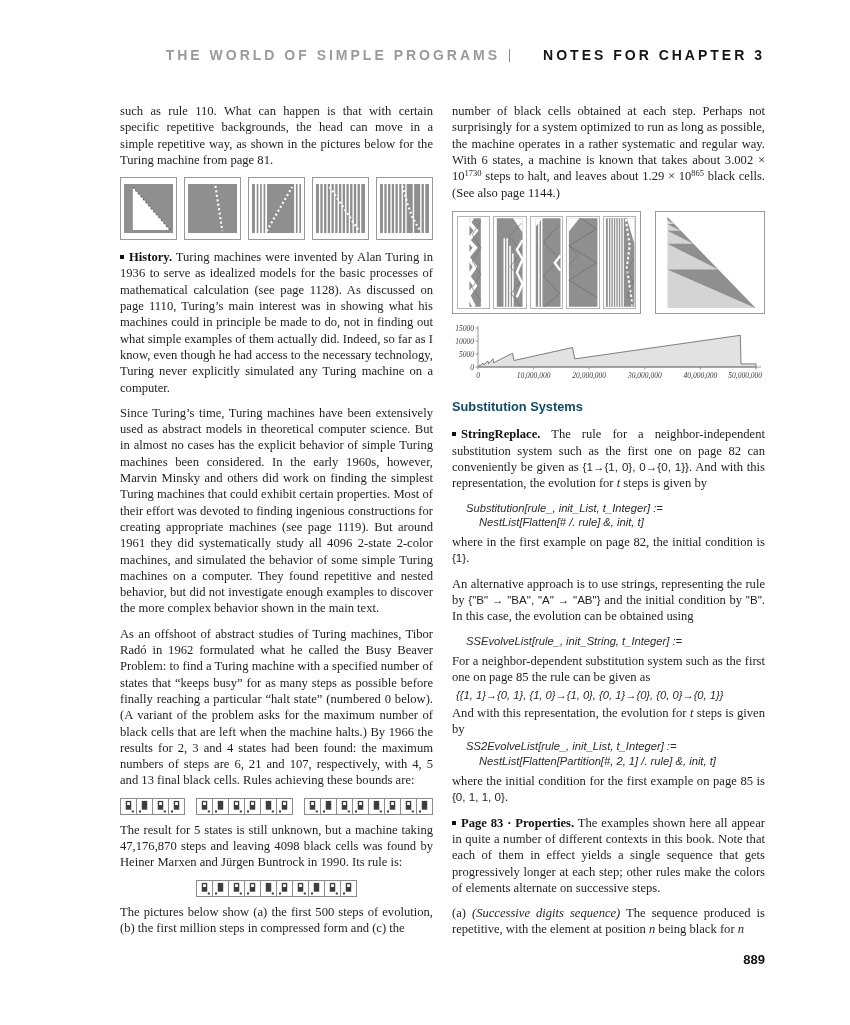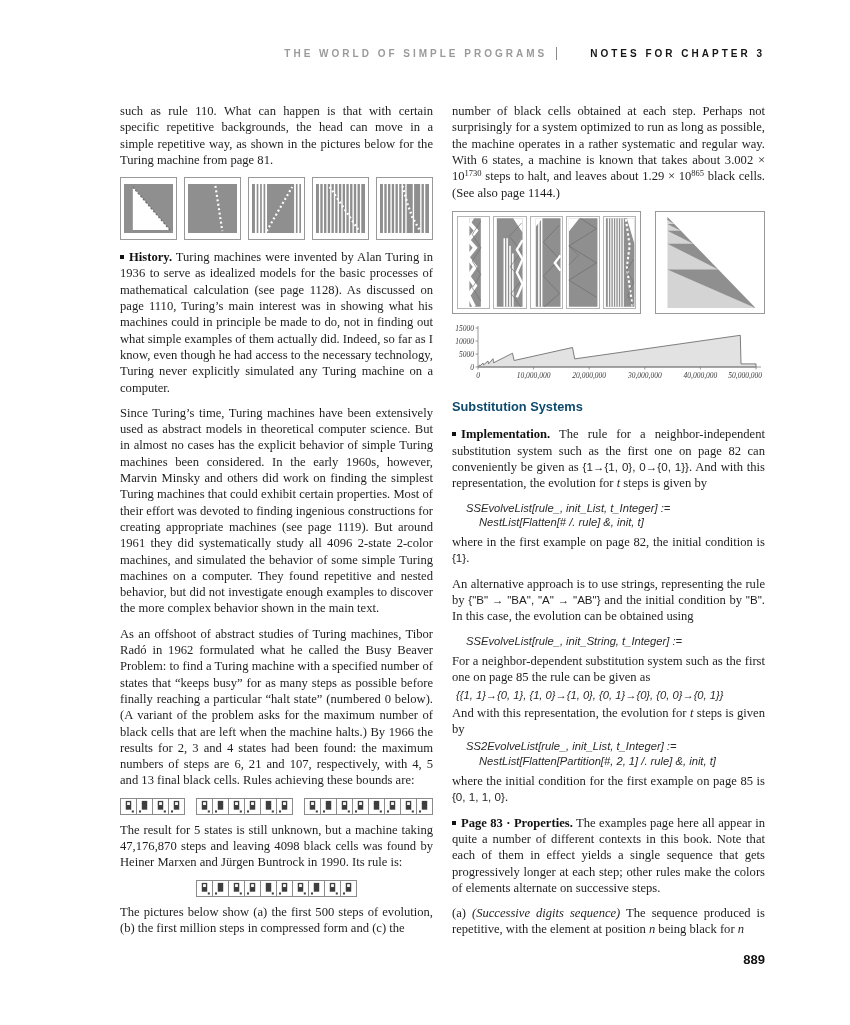--- a/index.html
+++ b/index.html
@@ -1,20 +1,20 @@
 <!DOCTYPE html>
 <html><head>
 <meta charset="utf-8">
 <style>
   html,body{margin:0;padding:0;background:#ffffff;}
   .page{position:relative;width:850px;height:1025px;background:#fff;overflow:hidden;
         font-family:"Liberation Serif",serif;color:#1e1e1e;}
   
   .runhead{position:absolute;top:47px;left:120px;width:645px;display:flex;align-items:center;
-           justify-content:flex-end;font-family:"Liberation Sans",sans-serif;font-size:10px;
+           justify-content:flex-end;font-family:"Liberation Sans",sans-serif;font-size:14px;
            letter-spacing:3px;white-space:nowrap;}
   .runhead .lt{color:#9a9a9a;font-weight:bold;}
   .runhead .divider{width:1px;height:13px;background:#8a8a8a;margin:0 9px;}
   .runhead .rt{color:#151515;font-weight:bold;padding-left:24px;}
   
   .content{position:absolute;top:103px;left:120px;width:645px;display:flex;gap:19px;}
   .col{width:313px;font-size:12.6px;line-height:16.3px;text-align:justify;}
   .col p{margin:0 0 9px 0;}
   .nlabel{font-weight:bold;color:#111;}
   .bullet{display:inline-block;width:4px;height:4px;background:#111;margin-right:5px;vertical-align:2px;}
@@ -449,44 +449,44 @@
             <line x1="248.4" y1="44" x2="248.4" y2="46.5" stroke="#808080" stroke-width="0.8"></line>
             <text x="248.4" y="55" text-anchor="middle" class="tick">40,000,000</text>
             <line x1="304" y1="44" x2="304" y2="46.5" stroke="#808080" stroke-width="0.8"></line>
             <text x="310" y="55" text-anchor="end" class="tick">50,000,000</text>
           </svg>
       </div>
 
       <div class="sechead">Substitution Systems</div>
 
       <p>
-        <span class="bullet"></span><span class="nlabel">Implementation.</span><span> The rule for a neighbor-independent substitution system such as the first one on page 82 can conveniently be given as </span><span class="mcode">{1→{1, 0}, 0→{0, 1}}</span><span>. And with this representation, the evolution for </span><span class="it">t</span><span> steps is given by</span>
+        <span class="bullet"></span><span class="nlabel">StringReplace.</span><span> The rule for a neighbor-independent substitution system such as the first one on page 82 can conveniently be given as </span><span class="mcode">{1→{1, 0}, 0→{0, 1}}</span><span>. And with this representation, the evolution for </span><span class="it">t</span><span> steps is given by</span>
       </p>
       <div class="codeblock">
-        <div class="l1">SSEvolveList[rule_, init_List, t_Integer] :=</div>
+        <div class="l1">Substitution[rule_, init_List, t_Integer] :=</div>
         <div class="l2">NestList[Flatten[# /. rule] &amp;, init, t]</div>
       </div>
       <p><span>where in the first example on page 82, the initial condition is </span><span class="mcode">{1}</span><span>.</span></p>
 
       <p><span>An alternative approach is to use strings, representing the rule by </span><span class="mcode">{"B" → "BA", "A" → "AB"}</span><span> and the initial condition by </span><span class="mcode">"B"</span><span>. In this case, the evolution can be obtained using</span></p>
       <div class="codeblock">
         <div class="l1">SSEvolveList[rule_, init_String, t_Integer] :=</div>
       </div>
 
       <p style="margin-bottom:2px"><span>For a neighbor-dependent substitution system such as the first one on page 85 the rule can be given as</span></p>
       <div class="codeline">{{1, 1}→{0, 1}, {1, 0}→{1, 0}, {0, 1}→{0}, {0, 0}→{0, 1}}</div>
       <p style="margin-bottom:2px"><span>And with this representation, the evolution for </span><span class="it">t</span><span> steps is given by</span></p>
       <div class="codeblock">
         <div class="l1">SS2EvolveList[rule_, init_List, t_Integer] :=</div>
         <div class="l2">NestList[Flatten[Partition[#, 2, 1] /. rule] &amp;, init, t]</div>
       </div>
       <p><span>where the initial condition for the first example on page 85 is </span><span class="mcode">{0, 1, 1, 0}</span><span>.</span></p>
 
       <p>
-        <span class="bullet"></span><span class="nlabel">Page 83 · Properties.</span><span> The examples page here all appear in quite a number of different contexts in this book. Note that each of them in effect yields a single sequence that gets progressively longer at each step; other rules make the colors of elements alternate on successive steps.</span>
+        <span class="bullet"></span><span class="nlabel">Page 83 · Properties.</span><span> The examples shown here all appear in quite a number of different contexts in this book. Note that each of them in effect yields a single sequence that gets progressively longer at each step; other rules make the colors of elements alternate on successive steps.</span>
       </p>
 
       <p><span>(a) </span><span class="it">(Successive digits sequence)</span><span> The sequence produced is repetitive, with the element at position </span><span class="it">n</span><span> being black for </span><span class="it">n</span></p>
     </div>
   </div>
 
   <div class="pageno">889</div>
 </div>
 
 </body></html>

